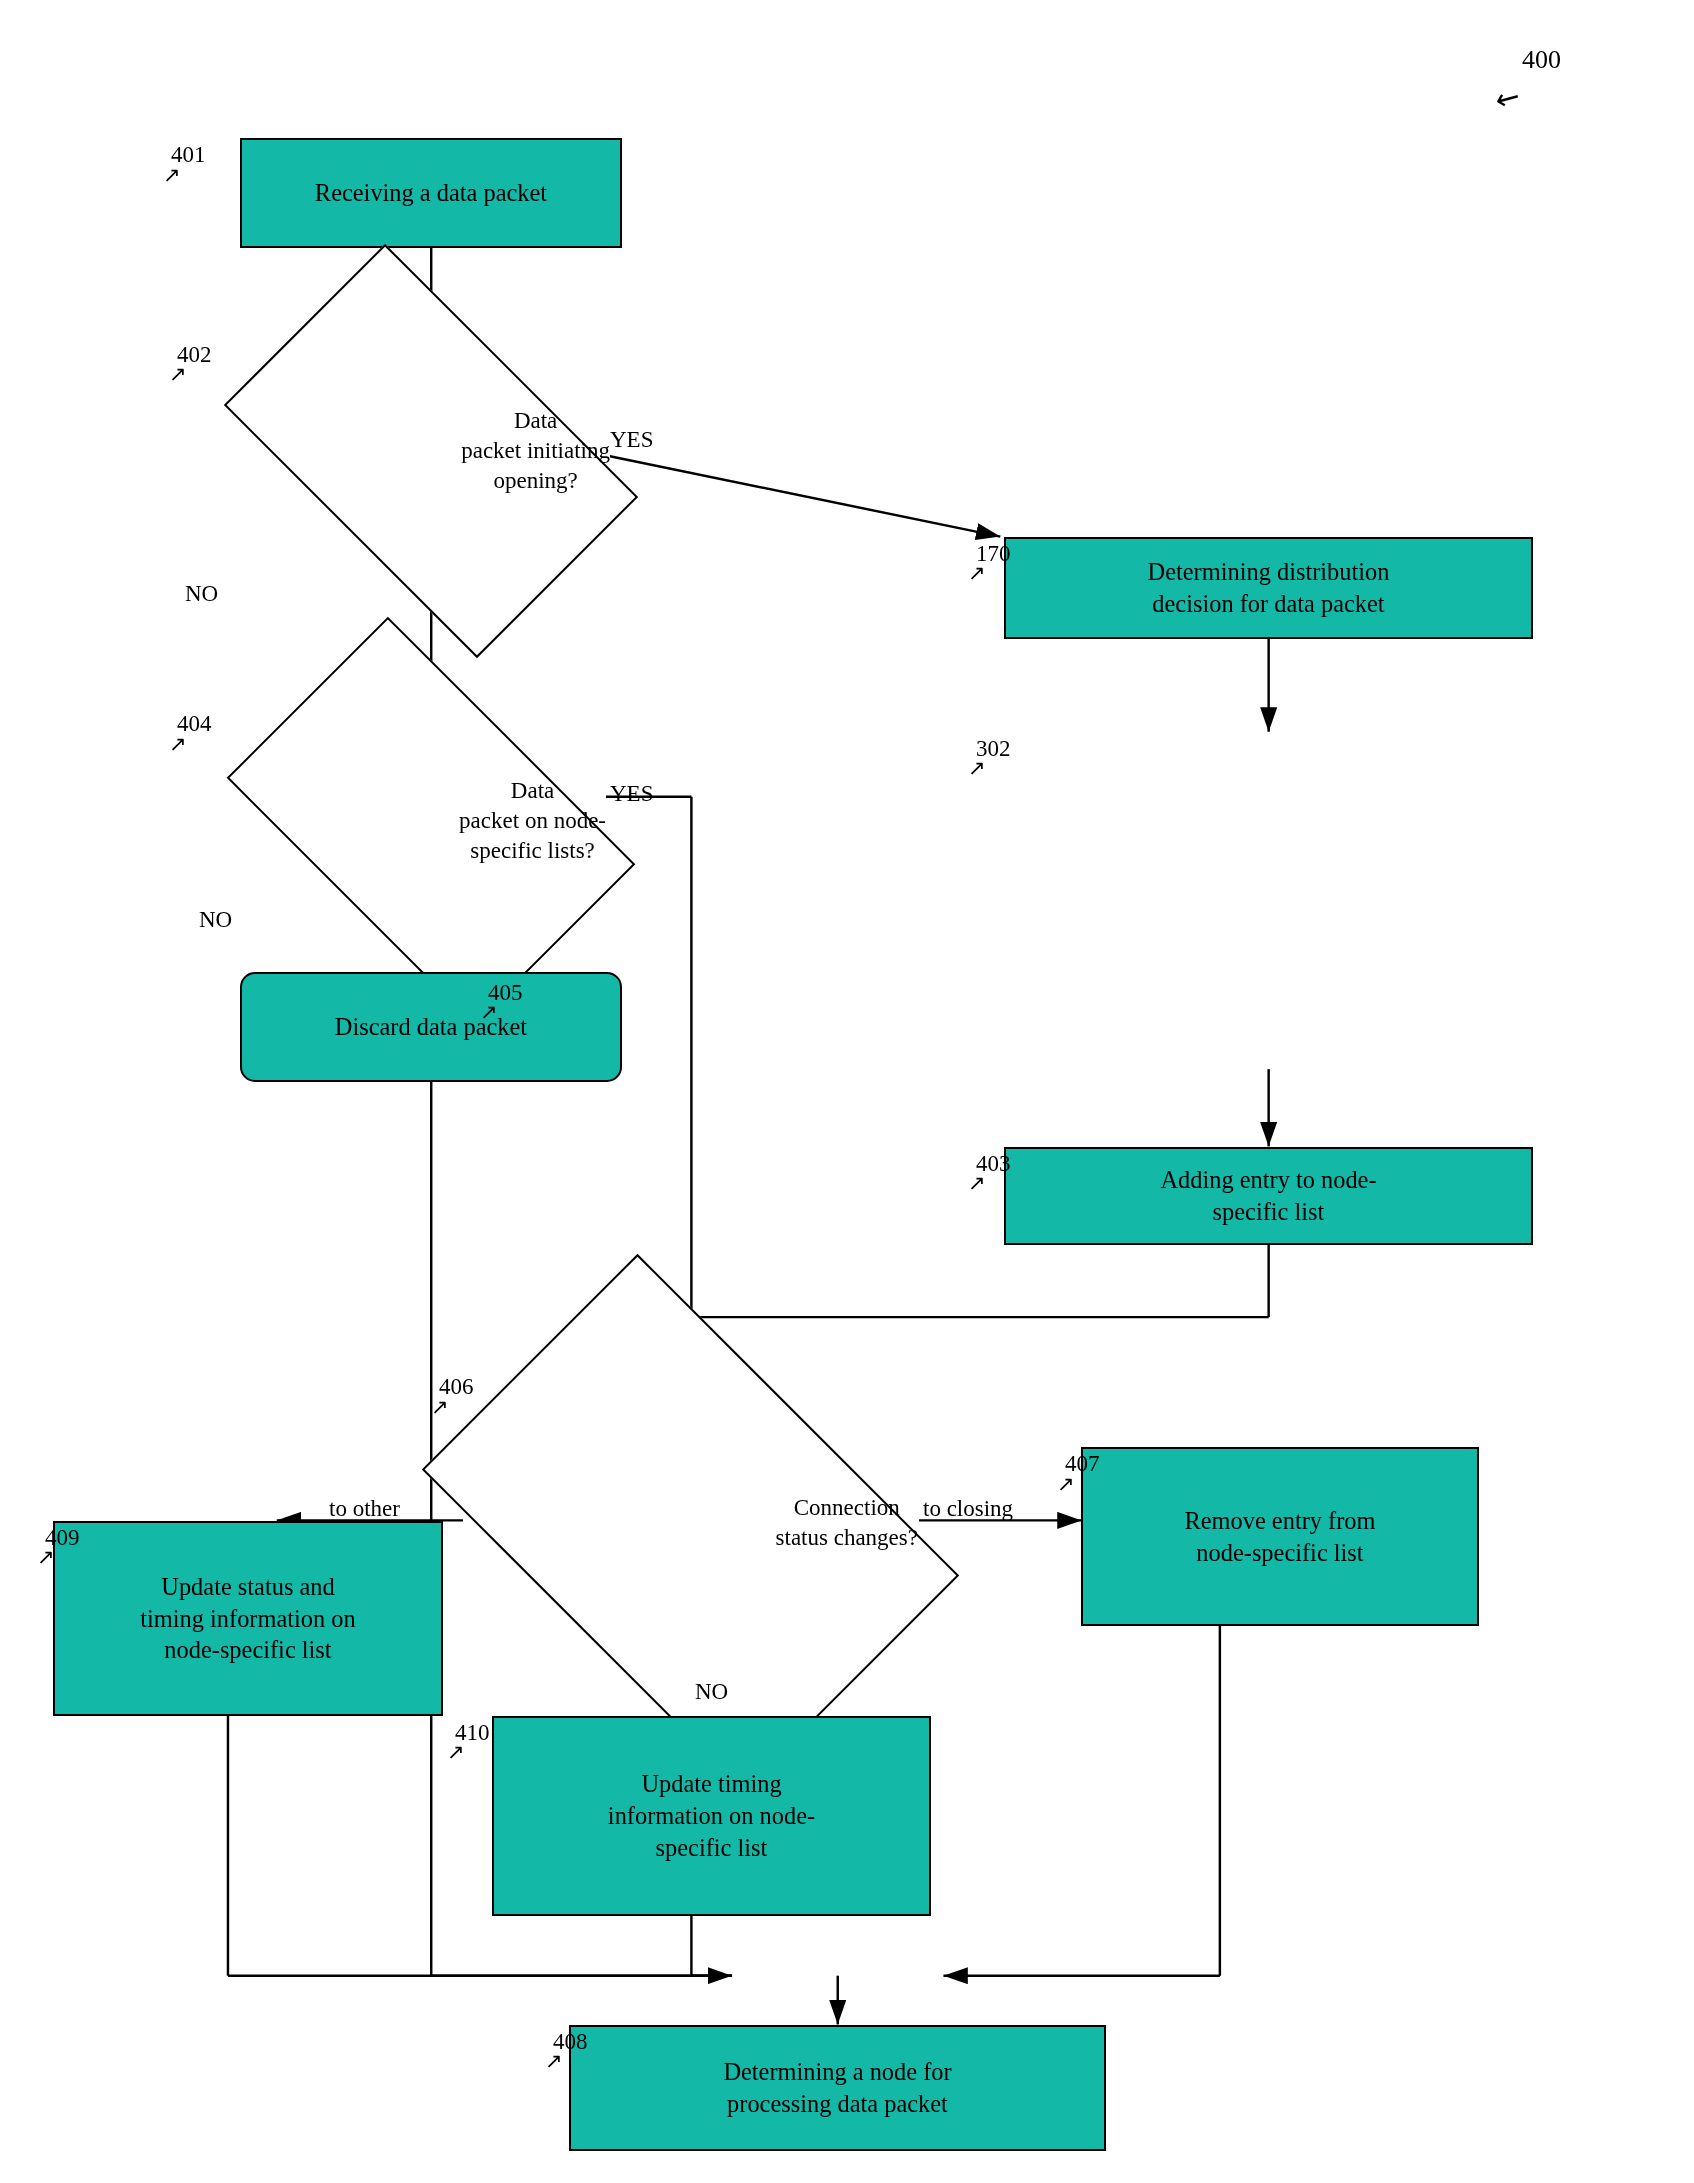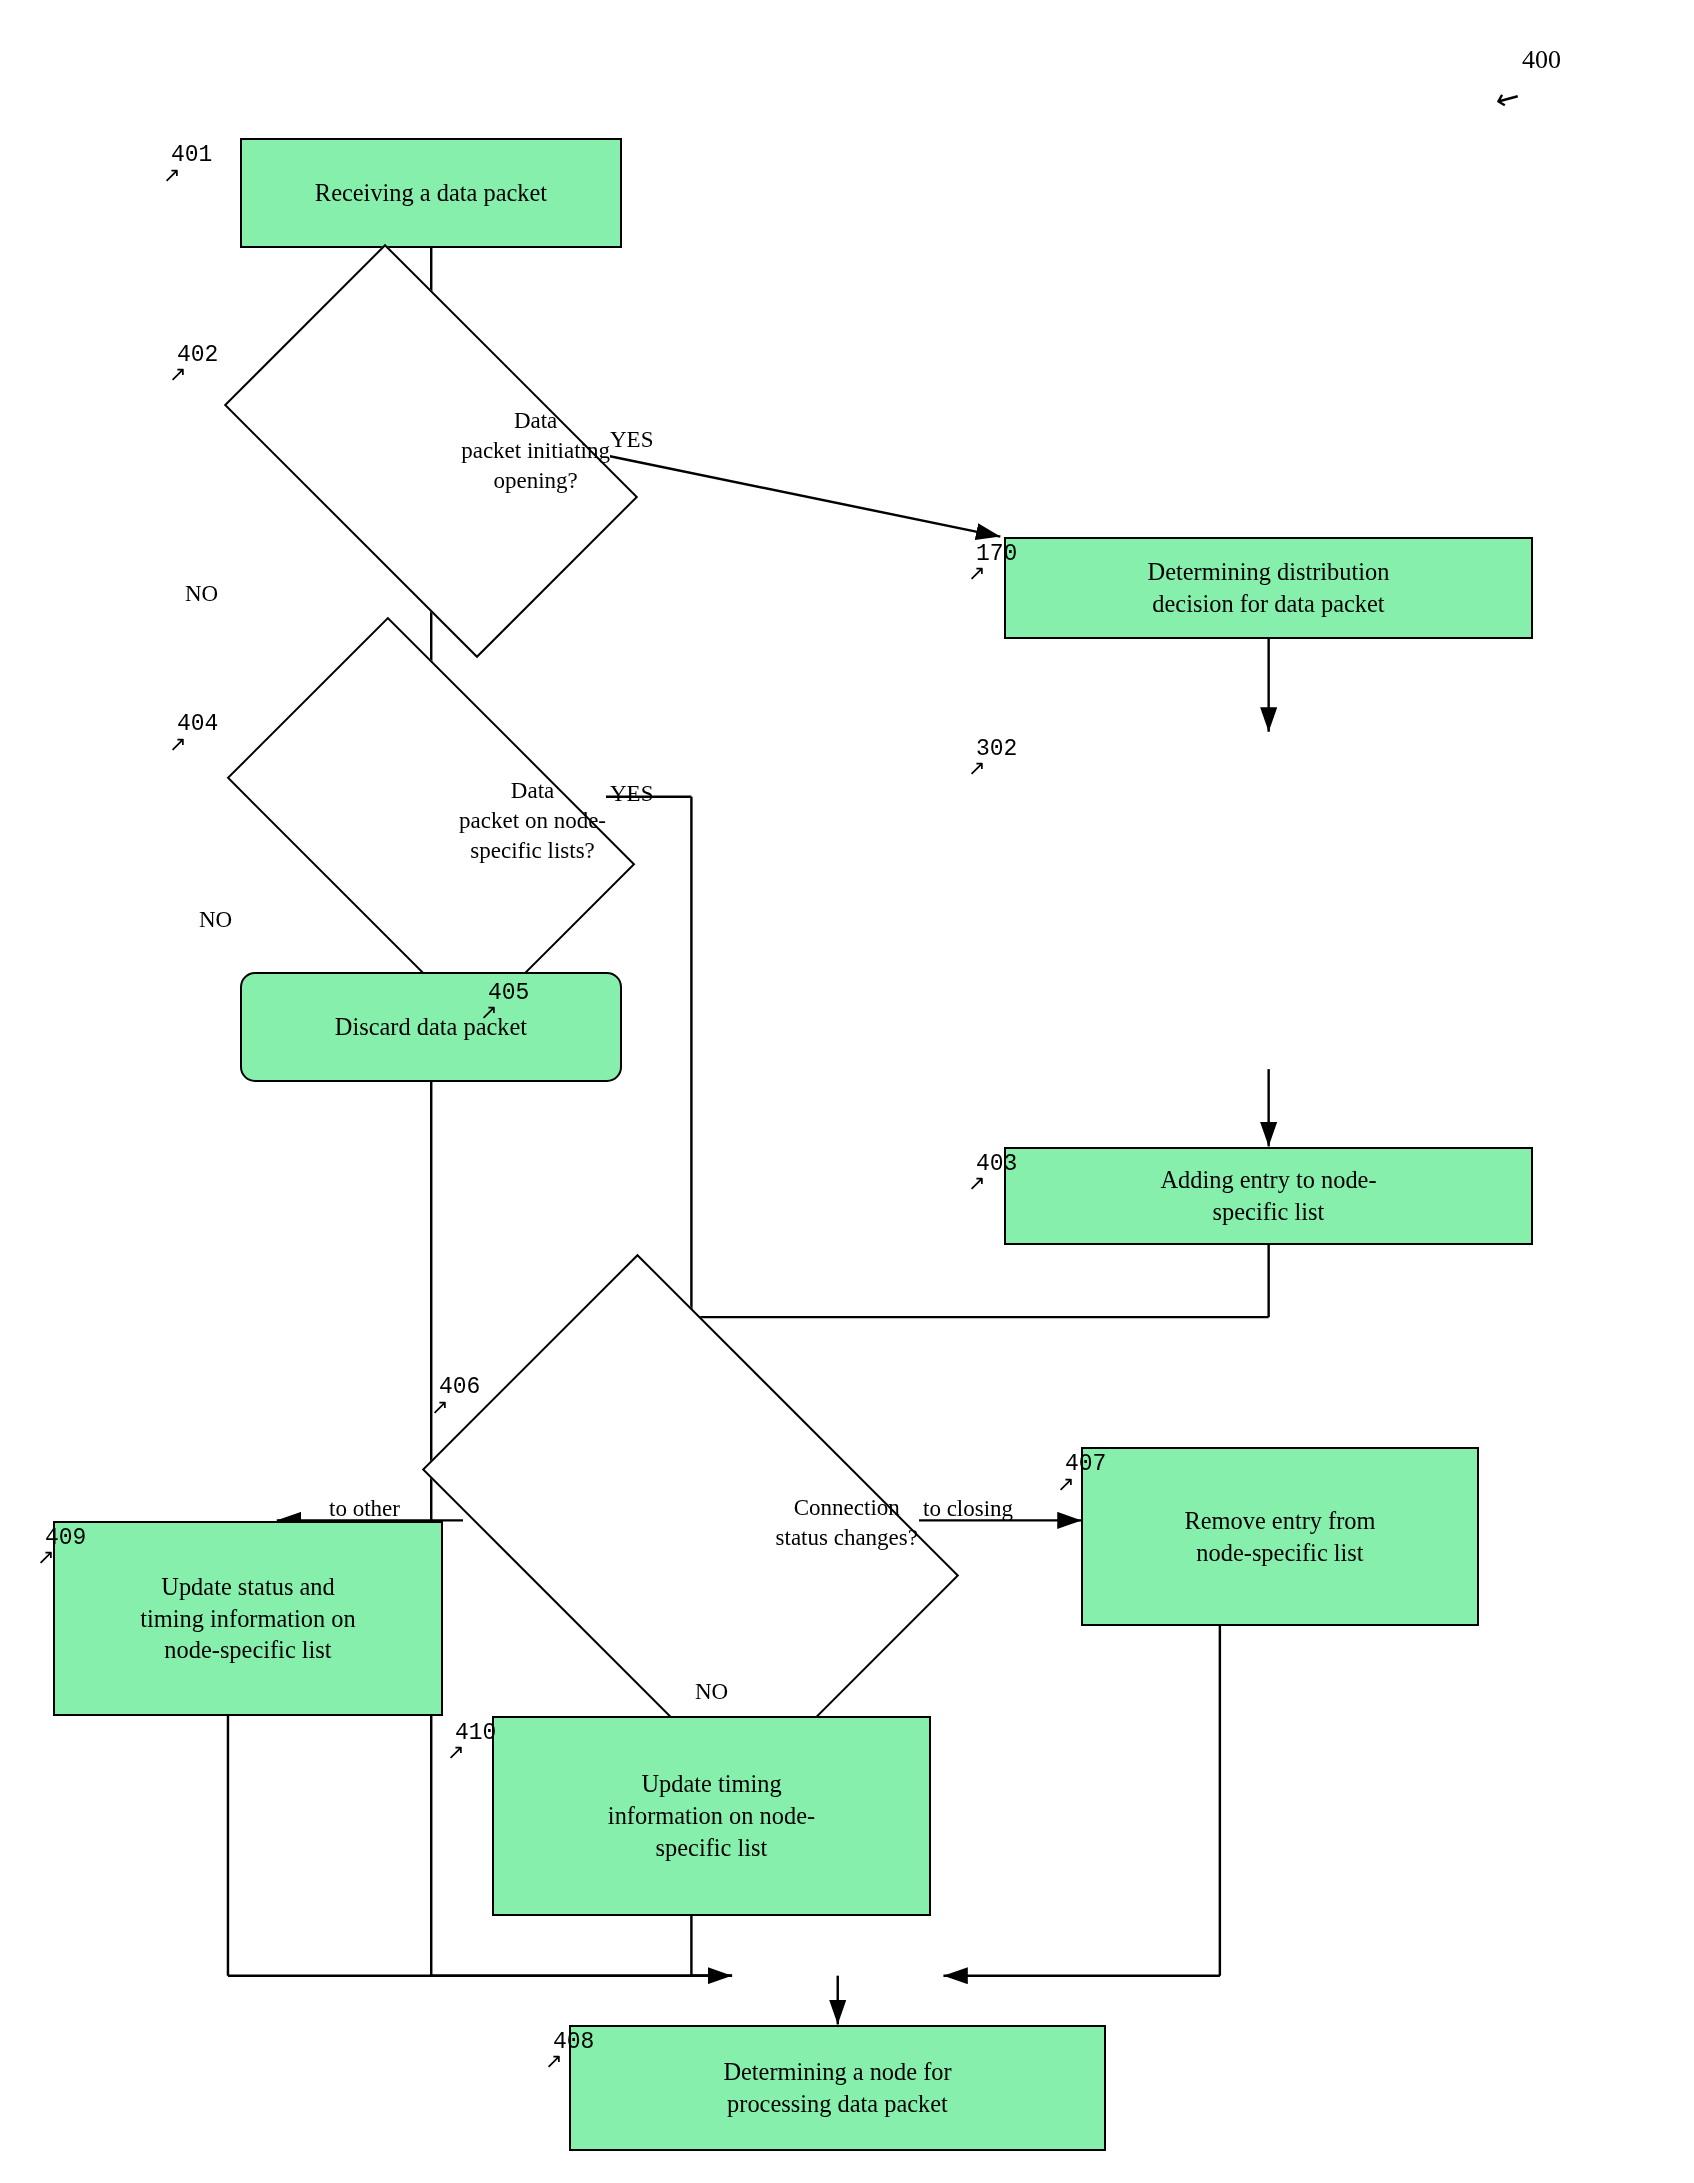--- a/index.html
+++ b/index.html
@@ -15,28 +15,28 @@
     .diagram-container {
       position: relative;
       width: 1695px;
       height: 2183px;
     }
 
     
     .ref-label {
       position: absolute;
       font-size: 23px;
-      font-family: Liberation Mono, monospace;
+      font-family: Liberation Serif, serif;
     }
 
     
     .flow-box {
       position: absolute;
       border: 2.4px solid #000;
-      background: #86efac;
+      background: #14b8a6;
       display: flex;
       align-items: center;
       justify-content: center;
       text-align: center;
       font-size: 24.4px;
       font-family: 'Times New Roman', Times, serif;
       line-height: 1.3;
       padding: 8.1px 12.2px;
     }
 

